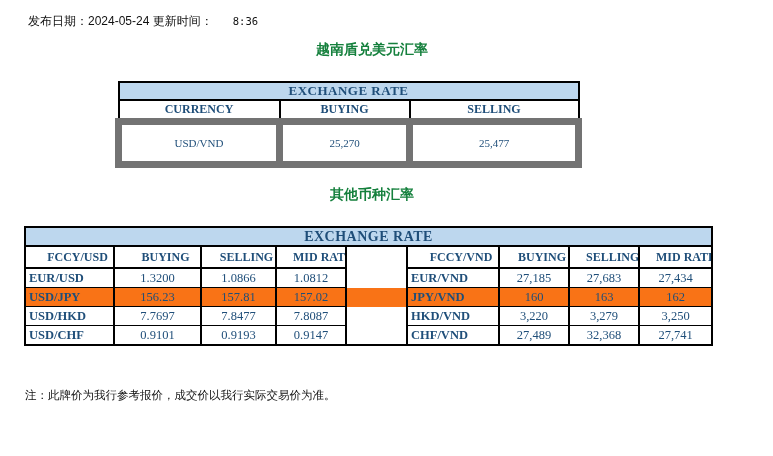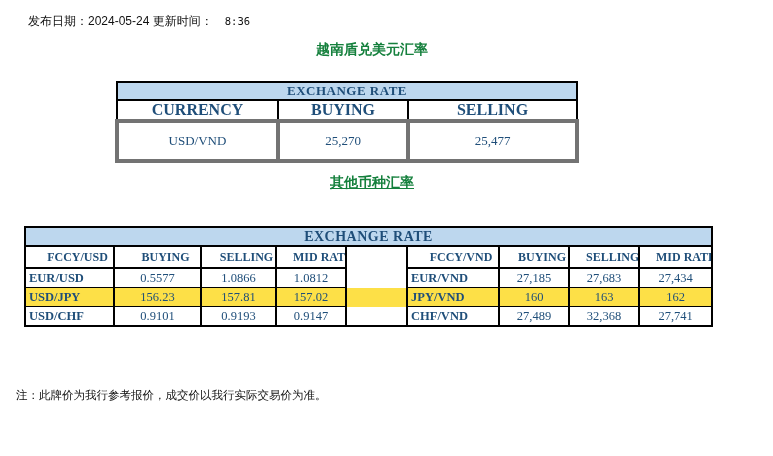--- a/index.html
+++ b/index.html
@@ -2,56 +2,56 @@
 <html><head>
 <meta charset="utf-8">
 <style>
   html,body{margin:0;padding:0;background:#ffffff;}
   .page{position:relative;width:773px;height:456px;background:#ffffff;overflow:hidden;
         font-family:"Liberation Serif",serif;}
 
   
   .top-line{position:absolute;left:28px;top:13px;font-family:"Liberation Sans",sans-serif;
             font-size:12px;color:#111;white-space:nowrap;}
-  .top-line .time{font-family:"DejaVu Sans Mono",monospace;font-size:10.5px;margin-left:12px;}
+  .top-line .time{font-family:"DejaVu Sans Mono",monospace;font-size:10.5px;margin-left:20px;}
 
   
   .sec-title{position:absolute;left:0;width:744px;text-align:center;
              font-family:"Liberation Sans",sans-serif;font-weight:bold;
              font-size:14px;color:#15803d;}
   .t1{top:41px;}
-  .t2{top:174px;text-decoration:underline;}
+  .t2{top:186px;}
 
   
   table{border-collapse:collapse;table-layout:fixed;color:#1F4E79;}
   th,td{overflow:hidden;white-space:nowrap;padding:0;}
 
   
   .tbl1{position:absolute;left:115px;top:81px;width:460px;border:2px solid #000;}
   .tbl1 .band th{background:#BDD7EE;border:2px solid #000;height:15px;
                  font-size:13px;font-weight:bold;letter-spacing:.5px;text-align:center;}
-  .tbl1 .cols th{border:2px solid #000;height:17px;font-size:16px;font-weight:bold;text-align:center;background:#fff;}
-  .tbl1 .data td{border:4px solid #737373;height:36px;font-size:13px;text-align:center;background:#fff;}
+  .tbl1 .cols th{border:2px solid #000;height:17px;font-size:12px;font-weight:bold;text-align:center;background:#fff;}
+  .tbl1 .data td{border:7px solid #737373;height:36px;font-size:11px;text-align:center;background:#fff;}
 
   
   .tbl2{position:absolute;left:24px;top:226px;width:687px;border:2px solid #000;}
   .tbl2 .band th{background:#BDD7EE;border:2px solid #000;height:17px;
                  font-size:14px;font-weight:bold;letter-spacing:.5px;text-align:center;}
   .tbl2 .cols th{border:2px solid #000;height:20px;font-size:12px;font-weight:bold;
                  text-align:center;background:#fff;padding-left:16px;}
   .tbl2 .cols th.gap{border-top:0;border-bottom:0;border-left:2px solid #000;border-right:2px solid #000;}
   .tbl2 td{border-left:2px solid #000;border-right:2px solid #000;
            border-top:1px solid #000;border-bottom:1px solid #000;
            height:18px;font-size:12.5px;text-align:center;background:#fff;}
   .tbl2 td.pair{font-weight:bold;text-align:left;padding-left:3px;margin-left:8px;}
   .tbl2 td.gap{border-top:0;border-bottom:0;}
-  .tbl2 tr.stripe td{background:#fde047;}
+  .tbl2 tr.stripe td{background:#f97316;}
 
   
-  .note{position:absolute;left:16px;top:388px;font-family:"Liberation Sans",sans-serif;
+  .note{position:absolute;left:25px;top:388px;font-family:"Liberation Sans",sans-serif;
         font-size:11.5px;color:#111;white-space:nowrap;}
 </style>
 </head>
 <body>
 
 <div class="page">
 
   <div class="top-line">
     <span>发布日期：</span><span>2024-05-24</span>
     <span>更新时间：</span><span class="time">8:36</span>
@@ -107,21 +107,21 @@
       <th>MID RATE</th>
       <th class="gap"></th>
       <th>FCCY/VND</th>
       <th>BUYING</th>
       <th>SELLING</th>
       <th>MID RATE</th>
     </tr>
 
     <tr>
       <td class="pair">EUR/USD</td>
-      <td>0.5577</td>
+      <td>1.3200</td>
       <td>1.0866</td>
       <td>1.0812</td>
       <td class="gap"></td>
       <td class="pair">EUR/VND</td>
       <td>27,185</td>
       <td>27,683</td>
       <td>27,434</td>
     </tr>
 
     <tr class="stripe">
@@ -129,20 +129,31 @@
       <td>156.23</td>
       <td>157.81</td>
       <td>157.02</td>
       <td class="gap"></td>
       <td class="pair">JPY/VND</td>
       <td>160</td>
       <td>163</td>
       <td>162</td>
     </tr>
 
+    <tr>
+      <td class="pair">USD/HKD</td>
+      <td>7.7697</td>
+      <td>7.8477</td>
+      <td>7.8087</td>
+      <td class="gap"></td>
+      <td class="pair">HKD/VND</td>
+      <td>3,220</td>
+      <td>3,279</td>
+      <td>3,250</td>
+    </tr>
 
 
     <tr>
       <td class="pair">USD/CHF</td>
       <td>0.9101</td>
       <td>0.9193</td>
       <td>0.9147</td>
       <td class="gap"></td>
       <td class="pair">CHF/VND</td>
       <td>27,489</td>

